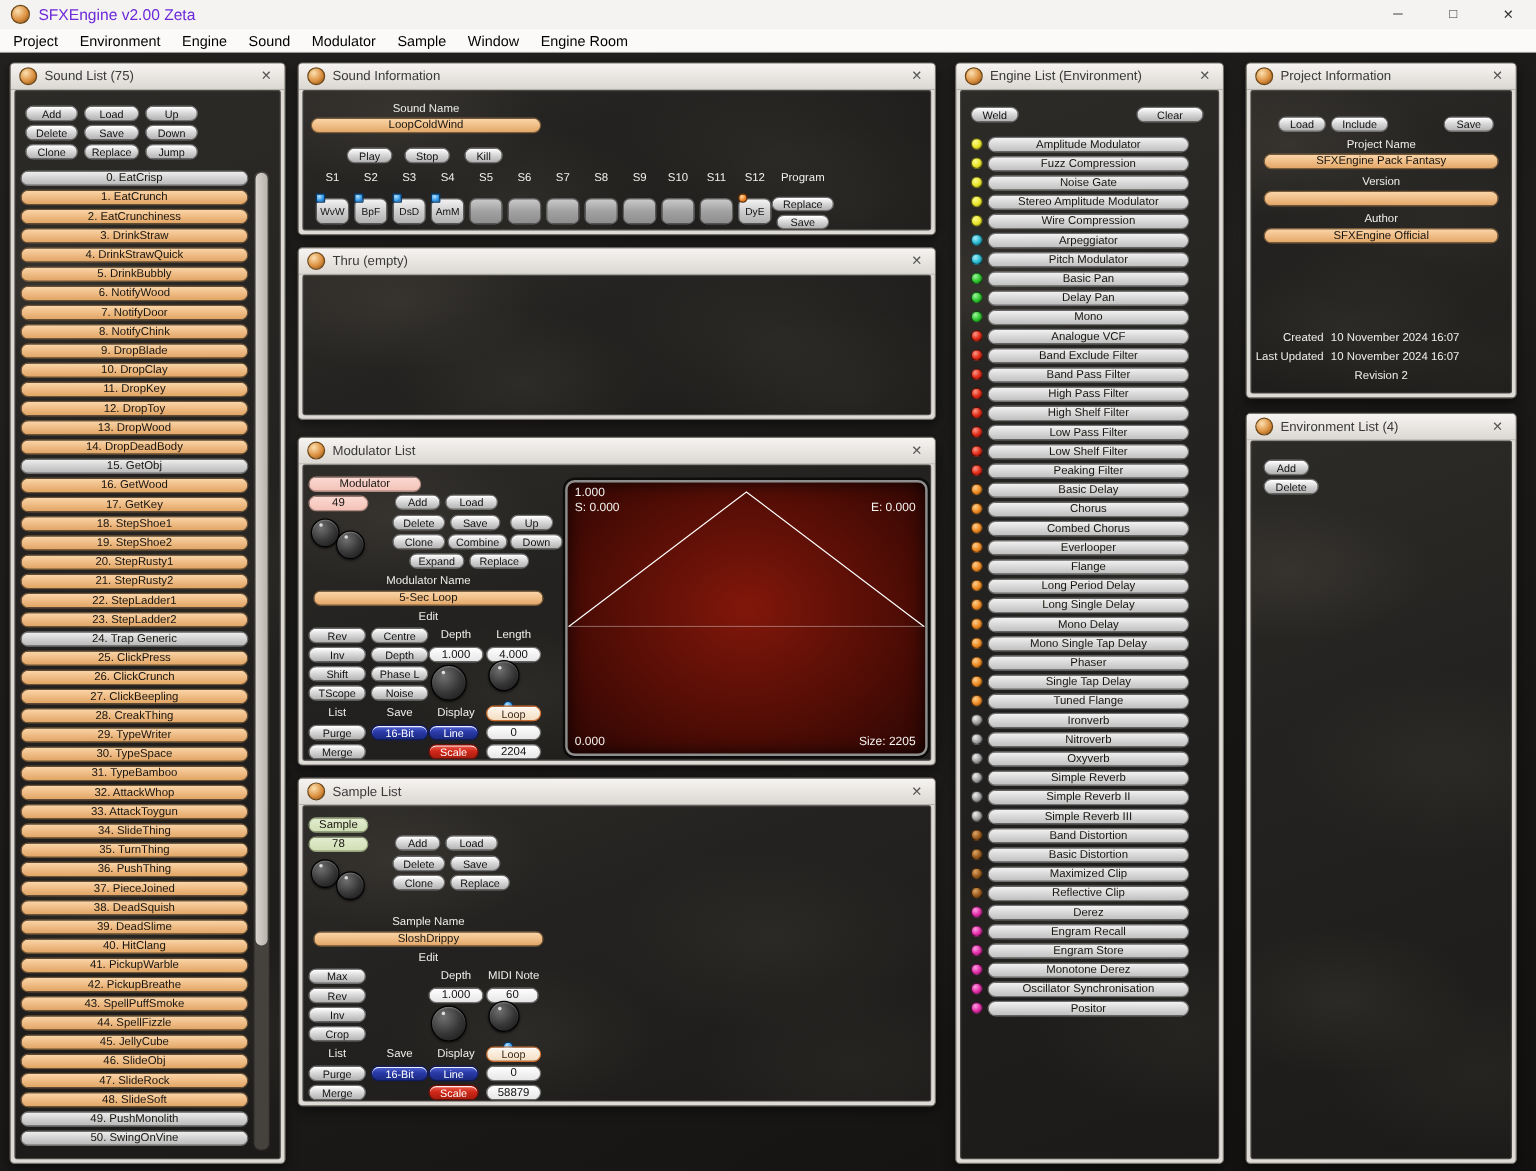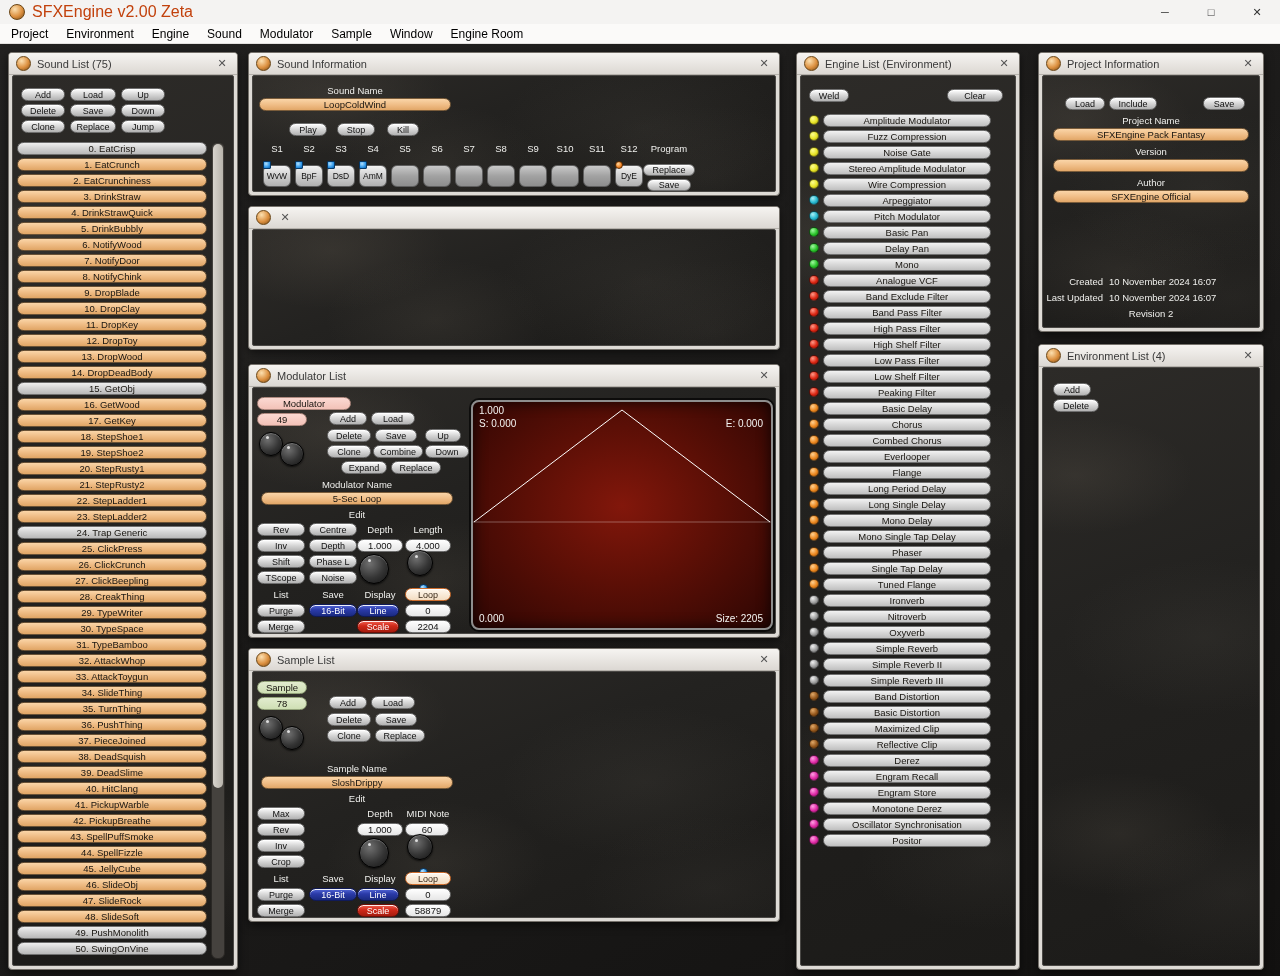--- a/index.html
+++ b/index.html
@@ -6,21 +6,21 @@
   body{width:1280px;height:976px;position:relative;overflow:hidden;
        font-family:"Liberation Sans",sans-serif;background:#141312;}
   .a{position:absolute;}
 
   
   .titlebar{position:absolute;left:0;top:0;width:1280px;height:24px;background:#f4f3f2;
             border-bottom:1px solid #dcdcdc;display:flex;align-items:center;}
   .app-icon{width:14px;height:14px;border-radius:50%;margin:0 7px 0 9px;
             background:radial-gradient(circle at 35% 30%,#fce0b0,#dc9040 55%,#7a4a14);
             border:1px solid #6a4515;}
-  .win-title{font-size:16px;color:#c2410c;}
+  .win-title{font-size:13px;color:#6d28d9;}
   .win-controls{margin-left:auto;display:flex;height:24px;}
   .win-btn{width:46px;height:24px;display:flex;align-items:center;justify-content:center;
            font-size:11px;color:#333;}
   .menubar{position:absolute;left:0;top:24px;width:1280px;height:20px;background:#fbfaf9;
            border-bottom:1px solid #e3e1df;display:flex;align-items:center;padding-left:2px;box-sizing:border-box;}
   .menu-item{padding:0 9px;font-size:12px;color:#000;line-height:20px;}
 
   .desktop{position:absolute;left:0;top:44px;width:1280px;height:932px;
     background-color:#1c1b1a;
     background-image:
@@ -320,20 +320,21 @@
         </div>
       <div class="lbl" style="left:388px;top:66px;width:56px">Program</div>
       <div class="btn" style="position:absolute;left:390px;top:88px;width:52px;height:12px">Replace</div>
       <div class="btn" style="position:absolute;left:394px;top:103px;width:44px;height:12px">Save</div>
     </div>
   </div>
 
   <div class="panel" style="left:248px;top:162px;width:530px;height:142px">
     <div class="panel-title">
       <span class="picon"></span>
+      <span class="pt-label">Thru (empty)</span>
       <span class="pclose">✕</span>
     </div>
     <div class="panel-body dark-tex"></div>
   </div>
 
   <div class="panel" style="left:248px;top:320px;width:530px;height:272px">
     <div class="panel-title">
       <span class="picon"></span>
       <span class="pt-label">Modulator List</span>
       <span class="pclose">✕</span>

